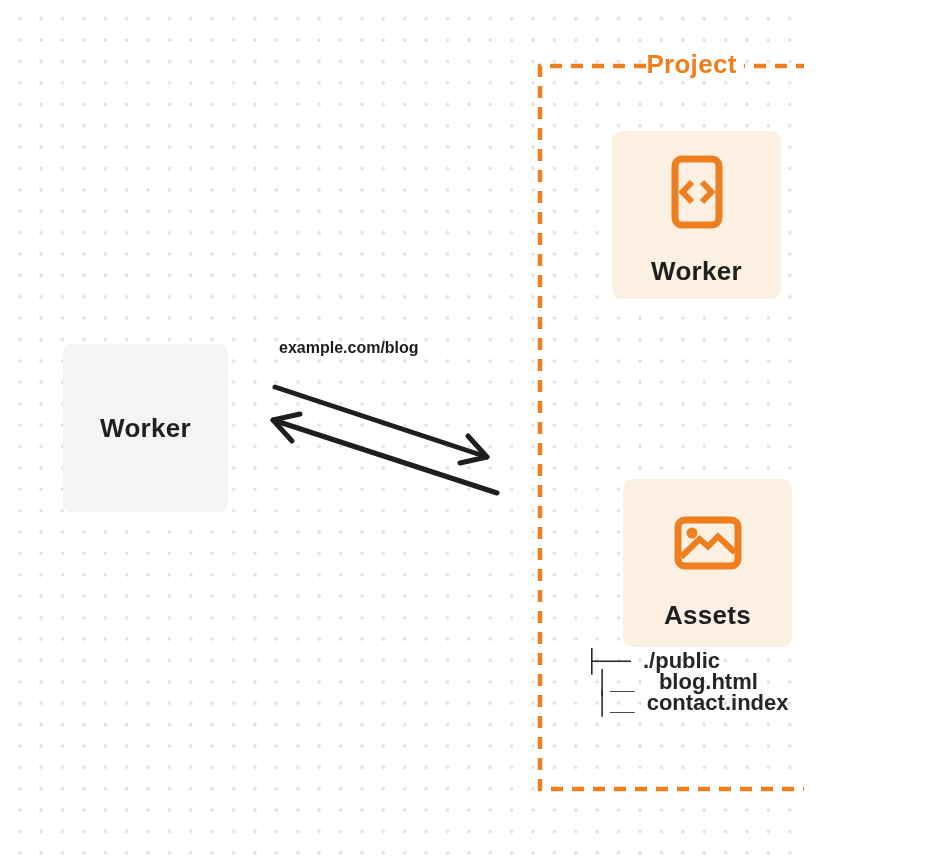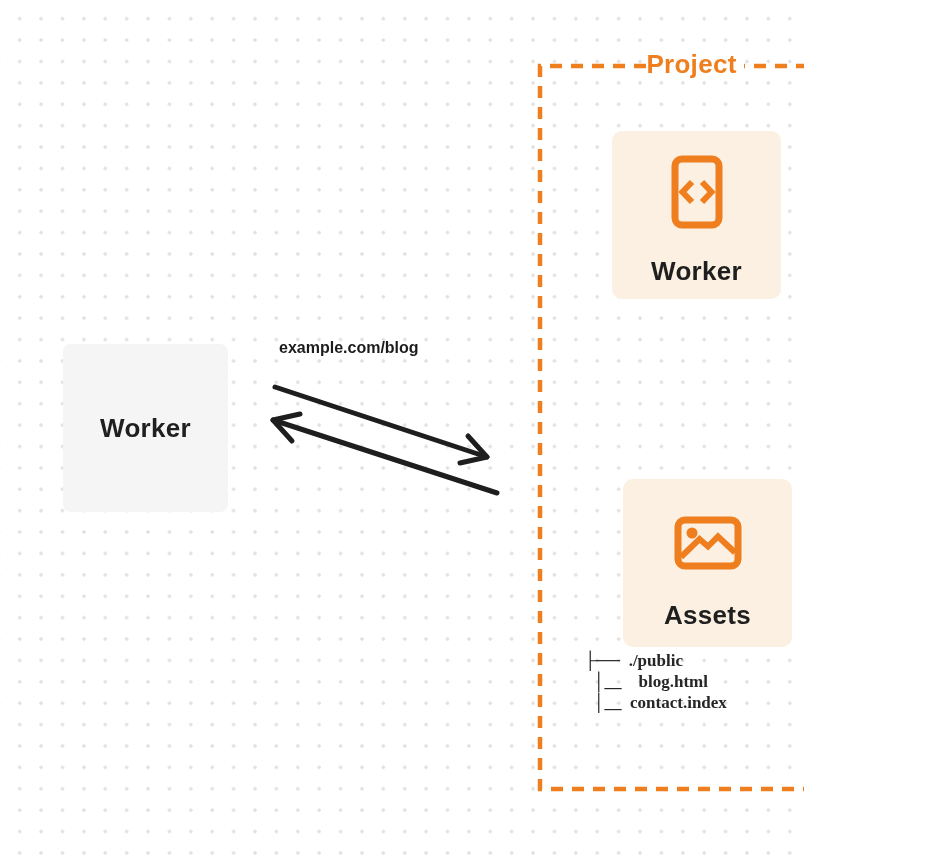--- a/index.html
+++ b/index.html
@@ -47,22 +47,22 @@
   }
   .client-card .card-label { margin: 0; }
 
   .request-label {
     left: 279px; top: 339px;
     font-size: 16px; font-weight: 700; color: #1c1c1c;
   }
 
   .file-tree {
     left: 584px; top: 650px;
-    font-family: Liberation Serif, serif;
-    font-size: 17px; font-weight: 700;
+    font-family: Liberation Sans, sans-serif;
+    font-size: 22px; font-weight: 700;
     line-height: 21px; color: #262626;
   }
   .file-tree div { white-space: pre; }
 
   .stroke-orange { stroke: #ef7f1e; fill: none; }
   .fill-orange   { fill: #ef7f1e; }
   .stroke-ink    { stroke: #1e1e1e; fill: none; }
 </style>
 </head>
 <body>

